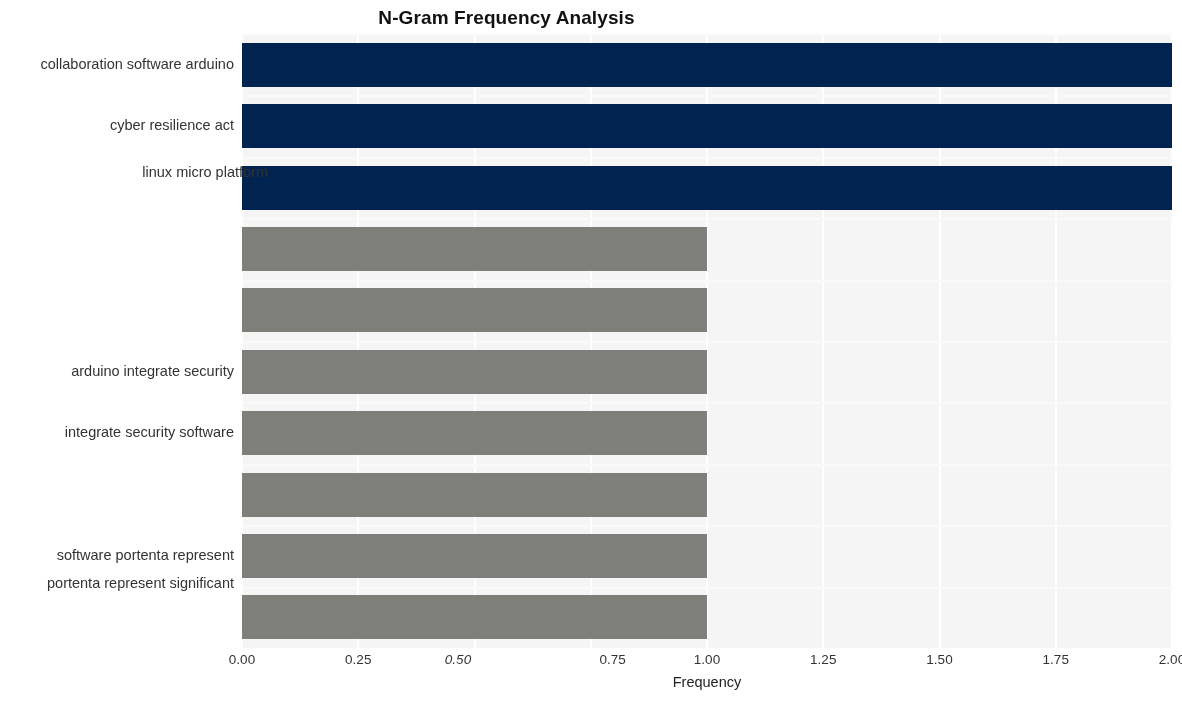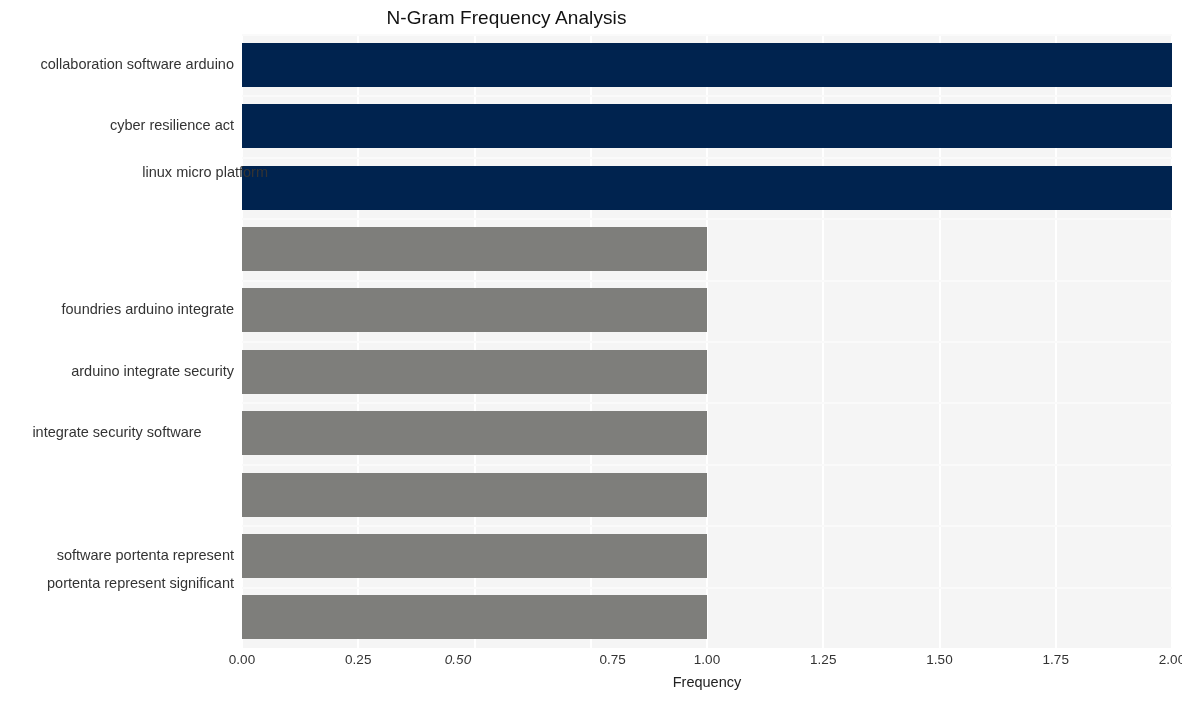--- a/index.html
+++ b/index.html
@@ -24,21 +24,21 @@
   }
 
   
   #chart-title {
     position: absolute;
     left: 0;
     top: 7px;
     width: 1013px;
     text-align: center;
     font-size: 19px;
-    font-weight: normal;
+    font-weight: bold;
     color: #121212;
     letter-spacing: 0.1px;
     white-space: nowrap;
   }
 
   
   #plot-area {
     position: absolute;
     left: 242px;
     top: 34px;
@@ -148,23 +148,22 @@
       <div class="bar" title="software portenta represent: 1" style="top: 499.9px; width: 465px; background: rgb(126, 126, 123);"></div>
       <div class="hgrid" style="top: 552.6px;"></div>
       <div class="bar" title="portenta represent significant: 1" style="top: 561.3px; width: 465px; background: rgb(126, 126, 123);"></div>
     </div>
 
   <div id="y-axis-labels">
 
   <div class="ytick-item" style="top: 55.7px;">collaboration software arduino</div>
       <div class="ytick-item" style="top: 117.1px;">cyber resilience act</div>
       <div class="ytick-item" style="top: 164px; padding-left: 34px;">linux micro platform</div>
-      <div class="ytick-item" style="top: 301.3px;">foundries arduino integrate</div>
       <div class="ytick-item" style="top: 362.7px;">arduino integrate security</div>
-      <div class="ytick-item" style="top: 424.1px; text-align: center;">integrate security software</div>
+      <div class="ytick-item" style="top: 424.1px;">integrate security software</div>
       <div class="ytick-item" style="top: 546.9px;">software portenta represent</div>
       <div class="ytick-item" style="top: 575px;">portenta represent significant</div>
     </div>
 
   <div id="x-axis-ticks">
 
   <div class="xtick-item" style="left: 242px;">0.00</div>
       <div class="xtick-item" style="left: 358.25px;">0.25</div>
       <div class="xtick-item" style="left: 458px; font-style: italic;">0.50</div>
       <div class="xtick-item" style="left: 590.75px; text-align: right;">0.75</div>

